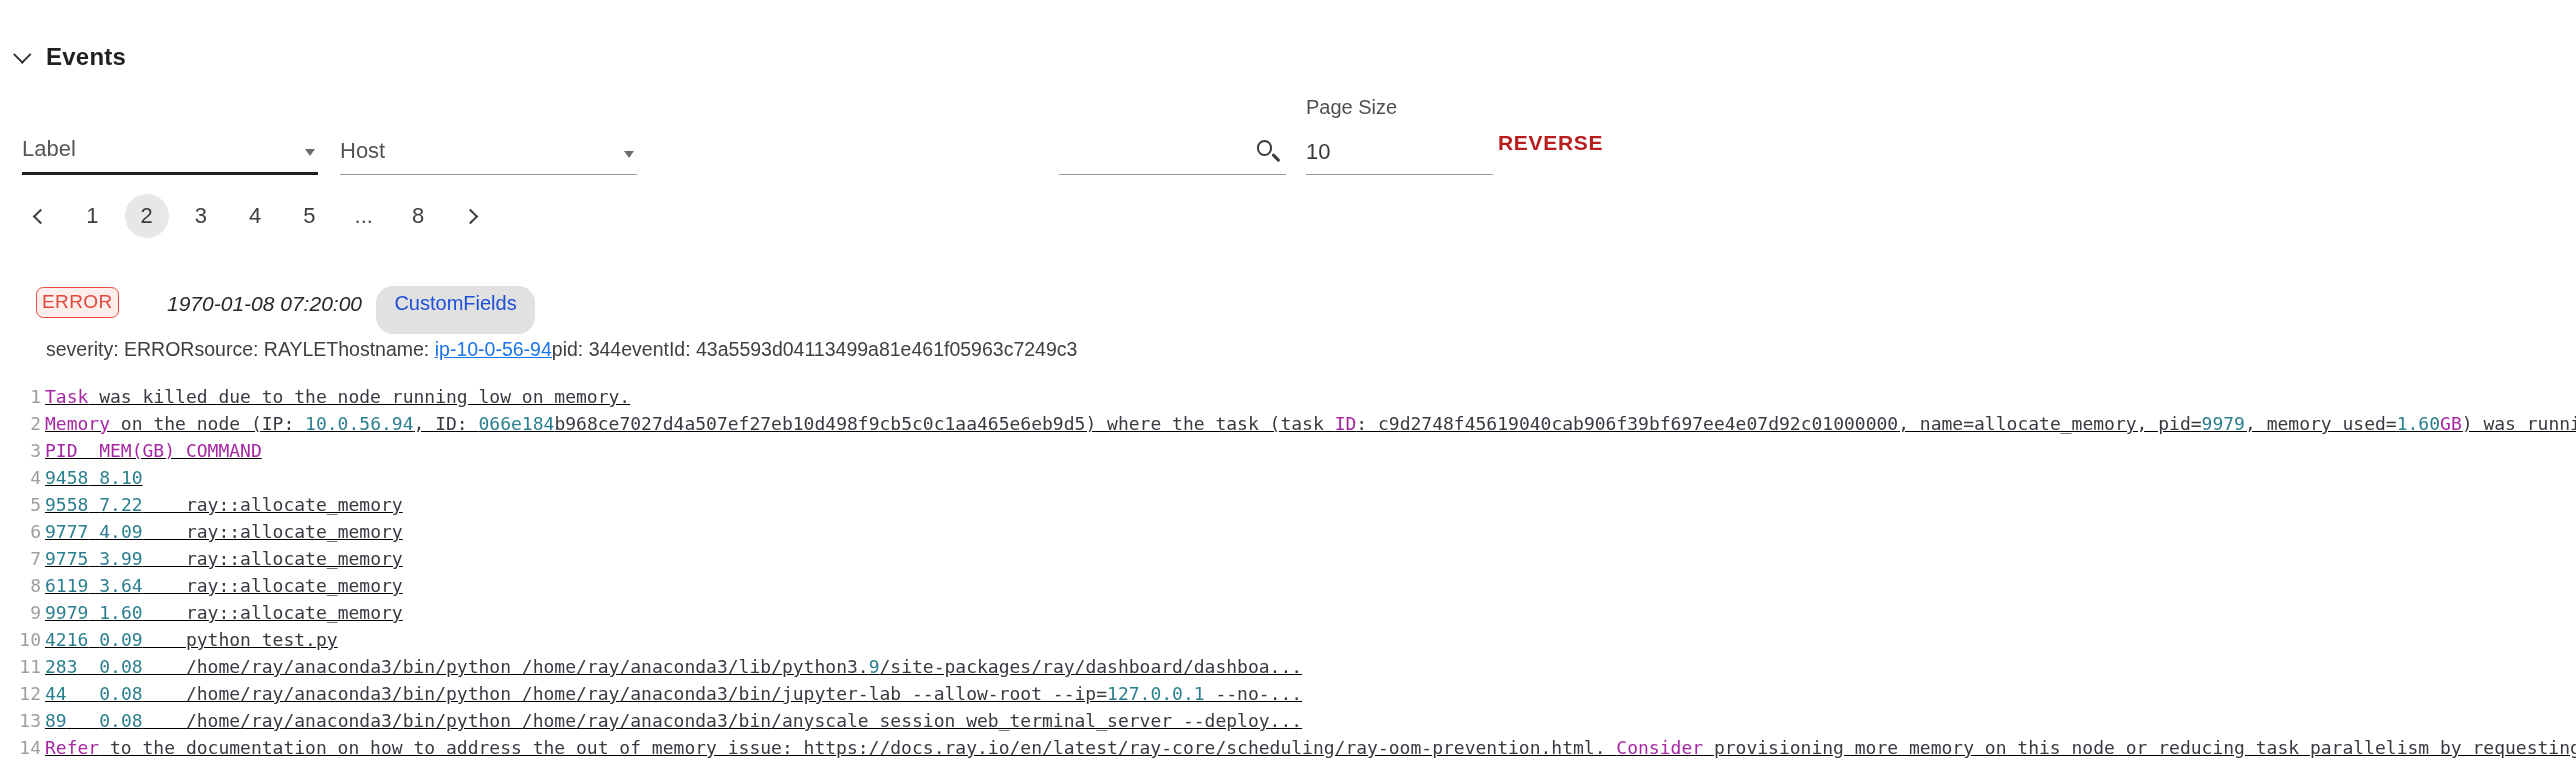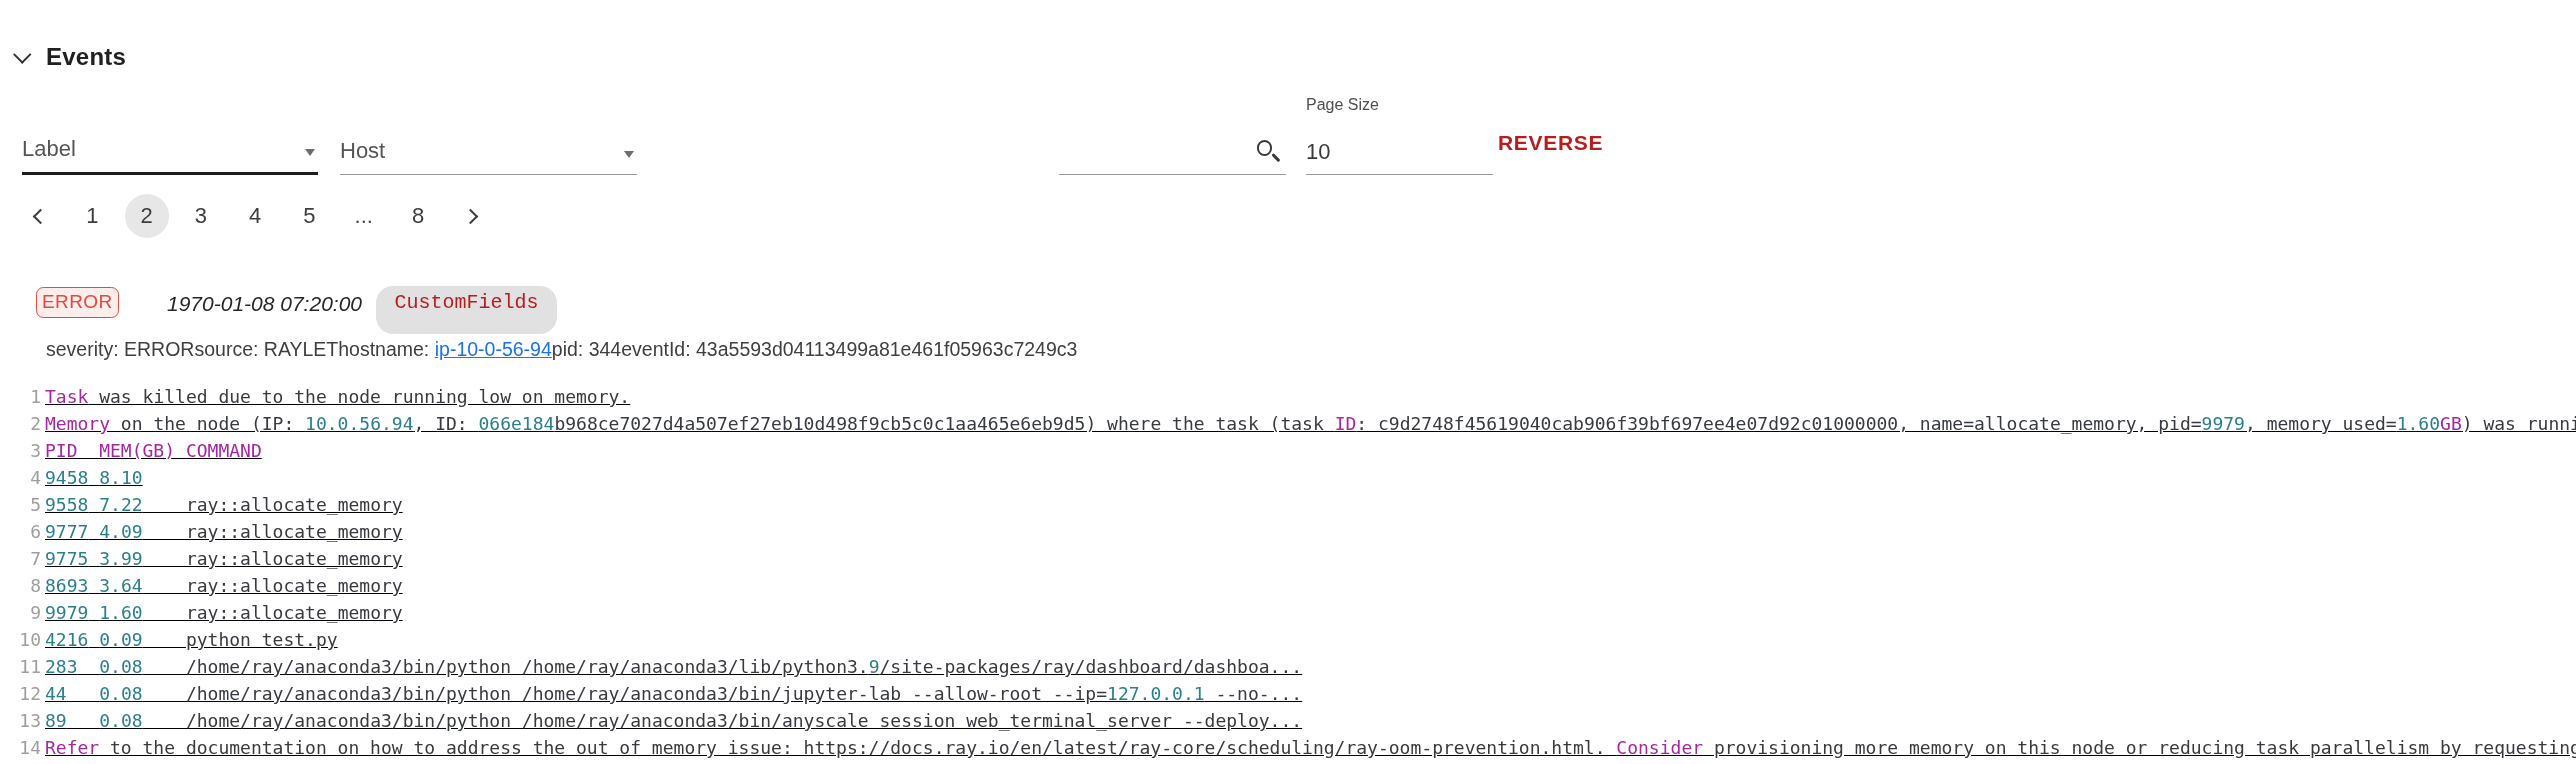--- a/index.html
+++ b/index.html
@@ -17,21 +17,21 @@
   .field { position:absolute; top:112px; height:63px; border-bottom:1.5px solid #9a9a9a; }
   .field.focused { border-bottom:3.7px solid #1f1f1f; }
   .flabel { position:absolute; left:0; bottom:10.3px; font-size:22px; color:#555555; }
   .dd-arrow { position:absolute; right:2.9px; bottom:16px; width:0; height:0;
               border-left:5.9px solid transparent; border-right:5.9px solid transparent;
               border-top:7.4px solid #6d6d6d; }
   .finput { position:absolute; left:0; bottom:0; width:100%; border:none; outline:none; background:transparent;
             font-family:"Liberation Sans", sans-serif; font-size:22px; color:#3a3a3a; padding:0 0 8.8px 0; }
   .finput::placeholder { color:#555555; opacity:1; }
   .pagesize { top:96px; height:79px; }
-  .small-label { position:absolute; left:0; top:0; font-size:16px; color:#4f4f4f;text-align:center; }
+  .small-label { position:absolute; left:0; top:0; font-size:20px; color:#4f4f4f;text-align:center; }
   .search-icon { position:absolute; right:4.4px; bottom:8.8px; width:25px; height:26.5px; cursor:pointer; }
   .search-icon .lens { position:absolute; left:0; top:1.5px; width:15.4px; height:15.4px;
                        border:2.6px solid #3a3a3a; border-radius:50%; }
   .search-icon .handle { position:absolute; left:14px; top:17px; width:9.6px; height:2.9px;
                          background:#3a3a3a; transform:rotate(45deg); border-radius:1.5px; }
   .reverse { position:absolute; left:1498px; top:131px; border:none; background:transparent;
              font-family:"Liberation Sans", sans-serif; font-size:21px; font-weight:700;
              letter-spacing:0.7px; color:#b91c1c; cursor:pointer; }
 
   
@@ -45,21 +45,21 @@
   .chev.left  { border-width:0 0 2.4px 2.4px; transform:rotate(45deg); margin-left:4.4px; }
   .chev.right { border-width:2.4px 2.4px 0 0; transform:rotate(45deg); margin-right:4.4px; }
 
   
   .event-head { position:absolute; left:0; top:285px; width:100%; height:35px; }
   .sev-badge { position:absolute; left:36px; top:2.2px; height:31px; line-height:28px; padding:0 5px;
                border:1.8px solid #e5493d; border-radius:7.4px; color:#e5493d; background:#fdedeb;
                font-size:19px; letter-spacing:0.4px; }
   .timestamp { position:absolute; left:167px; top:6.6px; font-size:21px; color:#262626;font-style:italic; }
   .chip { position:absolute; left:376px; top:0.7px; height:48px; line-height:34px; padding:0 18.4px;
-          border-radius:17px; background:#e1e1e1; color:#b91c1c; font-size:20px; cursor:pointer;font-family:Liberation Mono, monospace; }
+          border-radius:17px; background:#e1e1e1; color:#1d4ed8; font-size:20px; cursor:pointer; }
 
   
   .event-meta { position:absolute; left:46px; top:338px; display:flex; font-size:19.5px; color:#3f3f3f; }
   .meta-item { white-space:nowrap; }
   .meta-item a { color:#1a73e8; text-decoration:underline; cursor:pointer; }
 
   
   .log { position:absolute; left:0; top:383px; width:2576px; overflow:hidden;
          font-family:"DejaVu Sans Mono", monospace; font-size:18px; }
   .logline { height:27px; line-height:27px; white-space:pre; display:flex; }
@@ -130,21 +130,21 @@
     </div>
 
   <div class="log">
       <div class="logline"><span class="ln">1</span><span class="code"><span class="tok-k">Task</span><span class="tok-p"> was killed due to the node running low on memory.</span></span></div>
       <div class="logline"><span class="ln">2</span><span class="code"><span class="tok-k">Memory</span><span class="tok-p"> on the node (IP: </span><span class="tok-n">10.0.56.94</span><span class="tok-p">, ID: </span><span class="tok-n">066e184</span><span class="tok-p">b968ce7027d4a507ef27eb10d498f9cb5c0c1aa465e6eb9d5) where the task (task </span><span class="tok-k">ID</span><span class="tok-p">: c9d2748f45619040cab906f39bf697ee4e07d92c01000000, name=allocate_memory, pid=</span><span class="tok-n">9979</span><span class="tok-p">, memory used=</span><span class="tok-n">1.60</span><span class="tok-k">GB</span><span class="tok-p">) was running</span></span></div>
       <div class="logline"><span class="ln">3</span><span class="code"><span class="tok-k">PID  MEM(GB) COMMAND</span></span></div>
       <div class="logline"><span class="ln">4</span><span class="code"><span class="tok-n">9458</span><span class="tok-p"> </span><span class="tok-n">8.10</span></span></div>
       <div class="logline"><span class="ln">5</span><span class="code"><span class="tok-n">9558</span><span class="tok-p"> </span><span class="tok-n">7.22</span><span class="tok-p">    ray::allocate_memory</span></span></div>
       <div class="logline"><span class="ln">6</span><span class="code"><span class="tok-n">9777</span><span class="tok-p"> </span><span class="tok-n">4.09</span><span class="tok-p">    ray::allocate_memory</span></span></div>
       <div class="logline"><span class="ln">7</span><span class="code"><span class="tok-n">9775</span><span class="tok-p"> </span><span class="tok-n">3.99</span><span class="tok-p">    ray::allocate_memory</span></span></div>
-      <div class="logline"><span class="ln">8</span><span class="code"><span class="tok-n">8693</span><span class="tok-p"> </span><span class="tok-n">3.64</span><span class="tok-p">    ray::allocate_memory</span></span></div>
+      <div class="logline"><span class="ln">8</span><span class="code"><span class="tok-n">6119</span><span class="tok-p"> </span><span class="tok-n">3.64</span><span class="tok-p">    ray::allocate_memory</span></span></div>
       <div class="logline"><span class="ln">9</span><span class="code"><span class="tok-n">9979</span><span class="tok-p"> </span><span class="tok-n">1.60</span><span class="tok-p">    ray::allocate_memory</span></span></div>
       <div class="logline"><span class="ln">10</span><span class="code"><span class="tok-n">4216</span><span class="tok-p"> </span><span class="tok-n">0.09</span><span class="tok-p">    python test.py</span></span></div>
       <div class="logline"><span class="ln">11</span><span class="code"><span class="tok-n">283</span><span class="tok-p">  </span><span class="tok-n">0.08</span><span class="tok-p">    /home/ray/anaconda3/bin/python /home/ray/anaconda3/lib/python3.</span><span class="tok-n">9</span><span class="tok-p">/site-packages/ray/dashboard/dashboa...</span></span></div>
       <div class="logline"><span class="ln">12</span><span class="code"><span class="tok-n">44</span><span class="tok-p">   </span><span class="tok-n">0.08</span><span class="tok-p">    /home/ray/anaconda3/bin/python /home/ray/anaconda3/bin/jupyter-lab --allow-root --ip=</span><span class="tok-n">127.0.0.1</span><span class="tok-p"> --no-...</span></span></div>
       <div class="logline"><span class="ln">13</span><span class="code"><span class="tok-n">89</span><span class="tok-p">   </span><span class="tok-n">0.08</span><span class="tok-p">    /home/ray/anaconda3/bin/python /home/ray/anaconda3/bin/anyscale session web_terminal_server --deploy...</span></span></div>
       <div class="logline"><span class="ln">14</span><span class="code"><span class="tok-k">Refer</span><span class="tok-p"> to the documentation on how to address the out of memory issue: https://docs.ray.io/en/latest/ray-core/scheduling/ray-oom-prevention.html. </span><span class="tok-k">Consider</span><span class="tok-p"> provisioning more memory on this node or reducing task parallelism by requesting</span></span></div>
     </div>
 
 </div>
 

